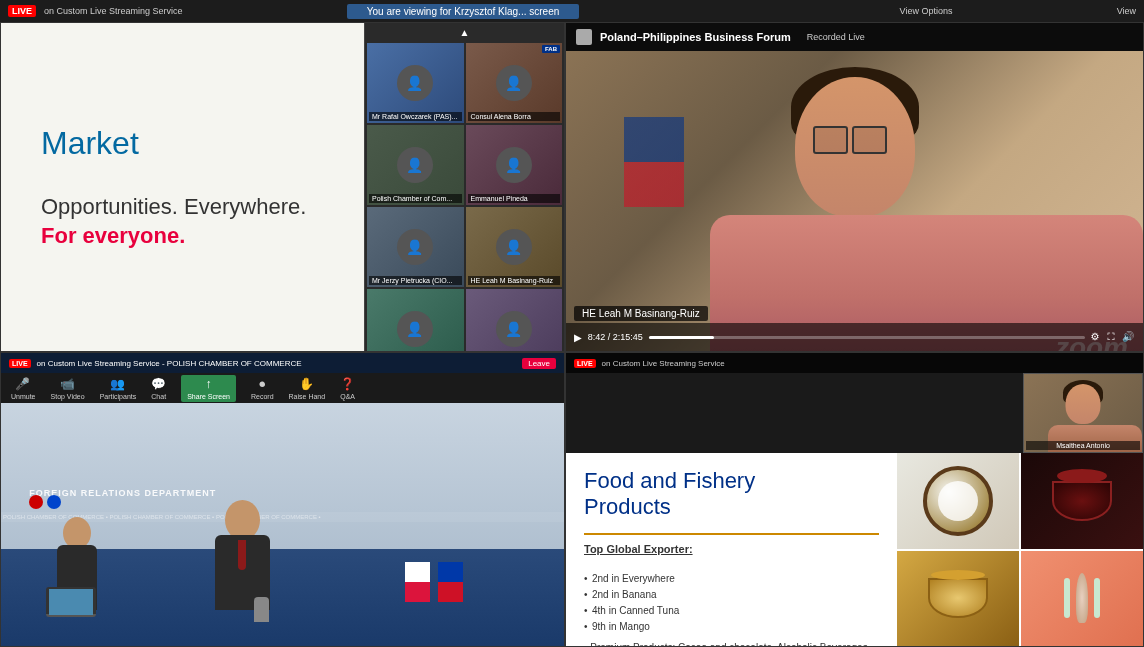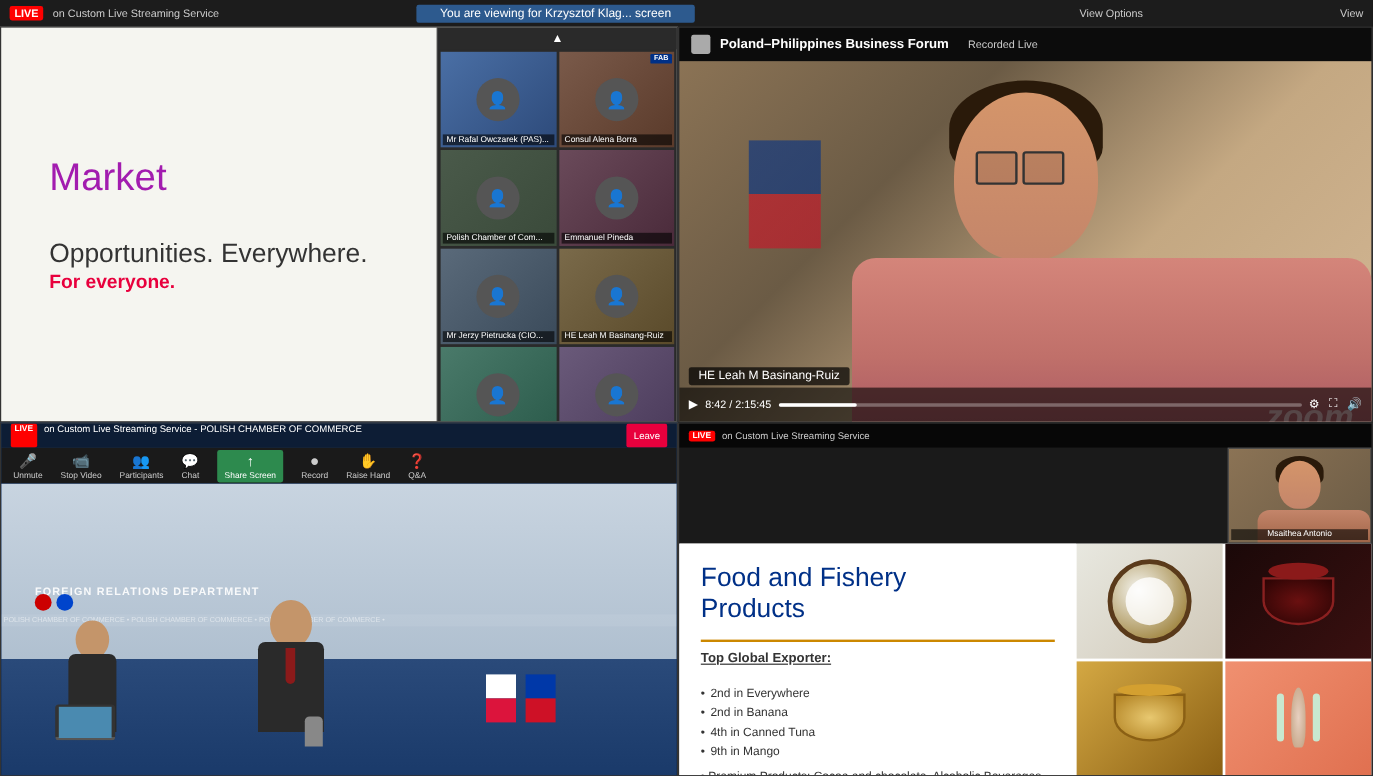--- a/index.html
+++ b/index.html
@@ -69,32 +69,32 @@
     .market-content {
       padding: 30px 40px;
       height: 100%;
       display: flex;
       flex-direction: column;
       justify-content: center;
     }
     .market-title {
       font-size: 32px;
       font-weight: 300;
-      color: #a21caf;
+      color: #0369a1;
       margin-bottom: 30px;
     }
     .market-tagline {
       font-size: 22px;
       font-weight: normal;
       color: #333;
       line-height: 1.4;
     }
     .market-tagline-red {
       color: #e8003d;
-      font-size: 16px;
+      font-size: 22px;
       font-weight: bold;
     }
 
     
     .participants-panel {
       position: absolute;
       top: 0; right: 0;
       width: 200px;
       height: 100%;
       background: #2a2a2a;
@@ -290,20 +290,21 @@
       position: relative;
       border: 1px solid #333;
       overflow: hidden;
     }
     .conf-inner-bar {
       position: absolute;
       top: 0; left: 0; right: 0;
       height: 20px;
       background: rgba(0,0,0,0.5);
       display: flex;
+      align-items: center;
       padding: 0 8px;
       gap: 6px;
     }
     .conf-live-badge {
       background: #ff0000;
       color: white;
       font-size: 7px;
       font-weight: bold;
       padding: 1px 3px;
       border-radius: 2px;

